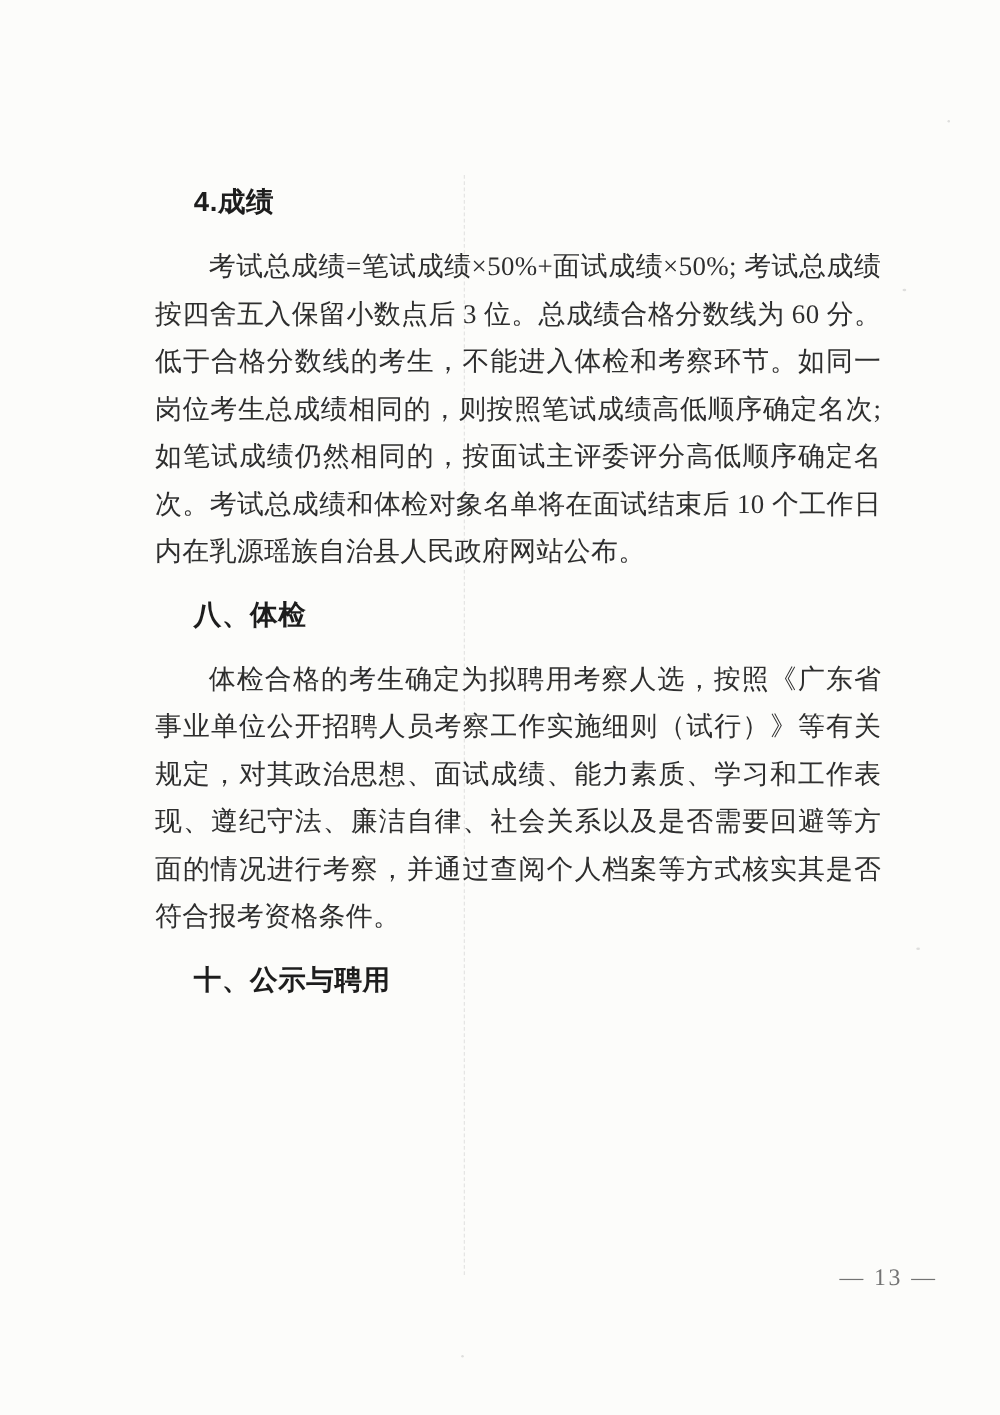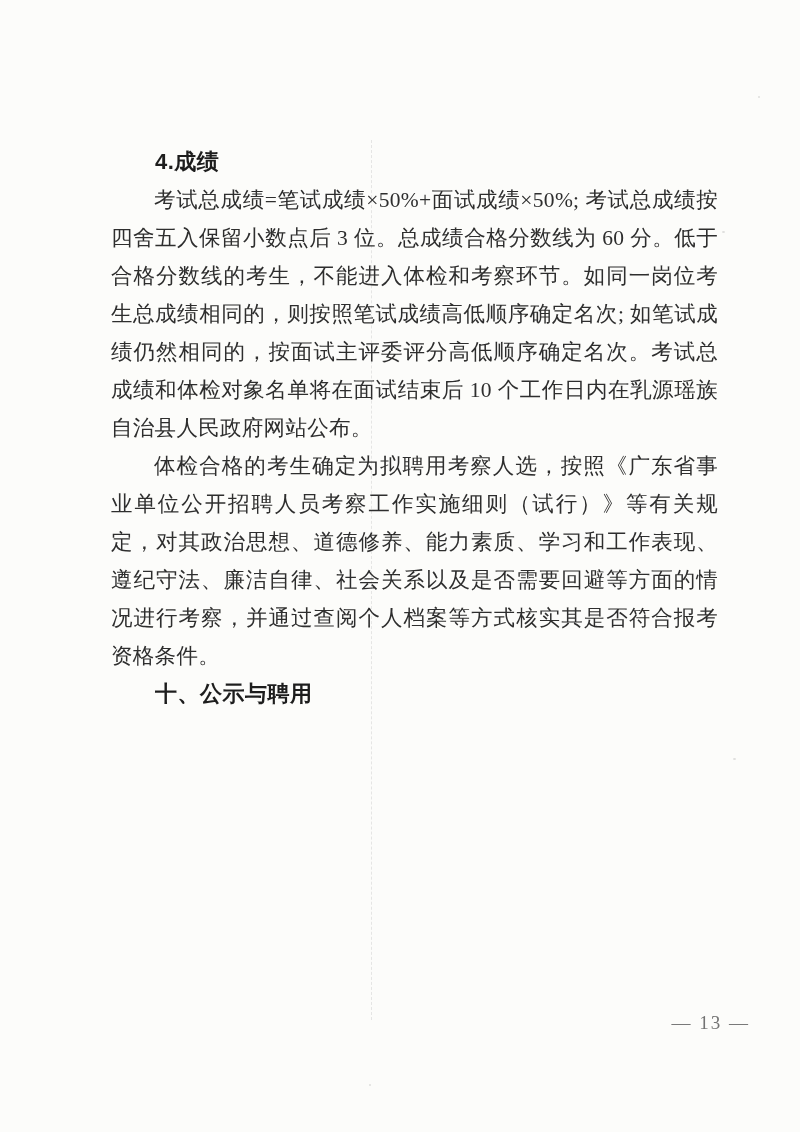--- a/index.html
+++ b/index.html
@@ -43,21 +43,21 @@
   .content {
     position: absolute;
     left: 111px;
     top: 143px;
     width: 607px;
     font-size: 21.5px;
     line-height: 38px;
     text-align: justify;
   }
   .content p {
-    margin: 0;
+    margin: 13px;
     text-indent: 2em;
     letter-spacing: 0.3px;
   }
   .section-heading {
     margin: 0;
     text-indent: 2em;
     font-family: "Liberation Sans", "DejaVu Sans", sans-serif;
     font-weight: 700;
     font-size: 22px;
     line-height: 38px;
@@ -84,22 +84,23 @@
   <div class="speckle s1"></div>
   <div class="speckle s2"></div>
   <div class="speckle s3"></div>
   <div class="speckle s4"></div>
 
   <div class="content">
 
     <h3 class="section-heading">4.成绩</h3>
     <p>考试总成绩=笔试成绩×50%+面试成绩×50%; 考试总成绩按四舍五入保留小数点后 3 位。总成绩合格分数线为 60 分。低于合格分数线的考生，不能进入体检和考察环节。如同一岗位考生总成绩相同的，则按照笔试成绩高低顺序确定名次; 如笔试成绩仍然相同的，按面试主评委评分高低顺序确定名次。考试总成绩和体检对象名单将在面试结束后 10 个工作日内在乳源瑶族自治县人民政府网站公布。</p>
 
+    <h3 class="section-heading">八、体检</h3>
 
-    <p>体检合格的考生确定为拟聘用考察人选，按照《广东省事业单位公开招聘人员考察工作实施细则（试行）》等有关规定，对其政治思想、道德修养、能力素质、学习和工作表现、遵纪守法、廉洁自律、社会关系以及是否需要回避等方面的情况进行考察，并通过查阅个人档案等方式核实其是否符合报考资格条件。</p>
+    <p>体检合格的考生确定为拟聘用考察人选，按照《广东省事业单位公开招聘人员考察工作实施细则（试行）》等有关规定，对其政治思想、面试成绩、能力素质、学习和工作表现、遵纪守法、廉洁自律、社会关系以及是否需要回避等方面的情况进行考察，并通过查阅个人档案等方式核实其是否符合报考资格条件。</p>
 
     <h3 class="section-heading">十、公示与聘用</h3>
 
   </div>
 
   <div class="page-number">— 13 —</div>
 
 </div>
 
 </body></html>

